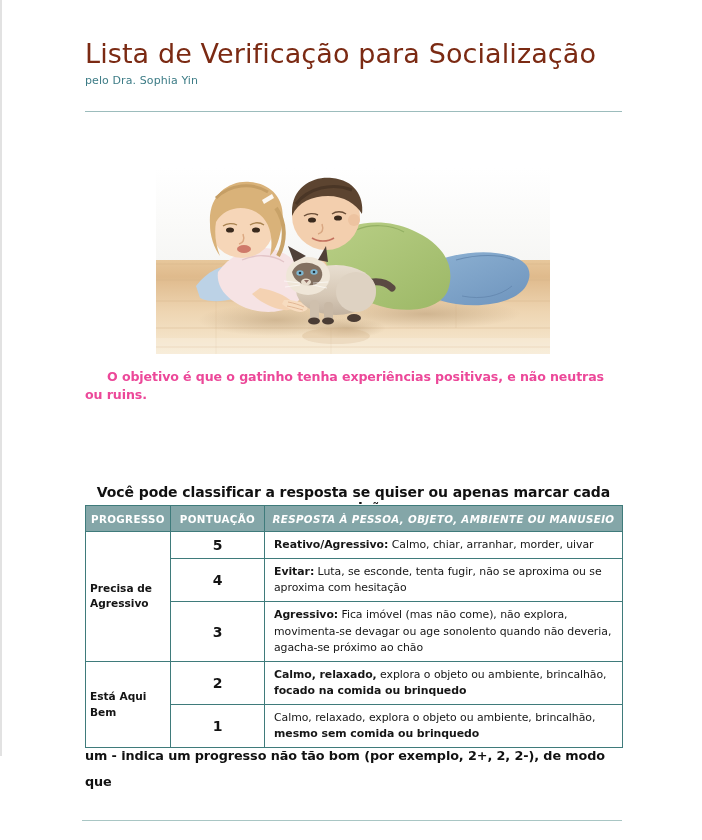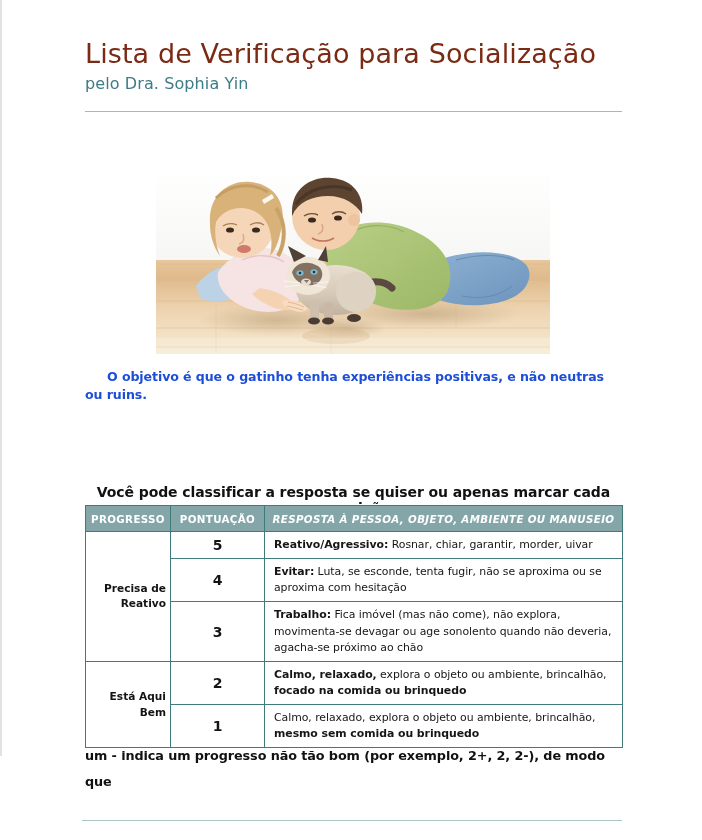--- a/index.html
+++ b/index.html
@@ -26,21 +26,21 @@
     font-family: "DejaVu Sans", sans-serif;
     font-size: 27px;
     font-weight: 400;
     color: #7b2a13;
     letter-spacing: 0.1px;
     line-height: 1.18;
     white-space: nowrap;
   }
   .doc-author {
     font-family: "DejaVu Sans", sans-serif;
-    font-size: 16px;
+    font-size: 11px;
     font-weight: 400;
     color: #3d7c86;
     margin-top: 4px;
     letter-spacing: 0.1px;
   }
   .rule-top {
     position: absolute;
     left: 83px; top: 111px;
     width: 537px; height: 0;
     border-top: 1.4px solid #9cbcbc;
@@ -67,21 +67,21 @@
     position: absolute;
     left: 83px; top: 368px;
     width: 537px;
     font-family: "DejaVu Sans", sans-serif;
     font-size: 12.6px;
     font-weight: bold;
     color: #111111;
     line-height: 1.43;
   }
   .intro .lead {
-    color: #1d4ed8;
+    color: #ec4899;
     display: block;
     text-indent: 22px;
     margin-bottom: 2px;
     letter-spacing: -0.1px;
   }
   .intro .body { display: block; letter-spacing: -0.15px; }
 
   
   .table-caption {
     position: absolute;
@@ -121,21 +121,21 @@
     height: 26px;
     padding: 0 4px;
     border-color: #3f7b7b;
   }
   table.grid thead th.h-desc { text-align: center; font-style: italic; }
   col.c1 { width: 85px; }
   col.c2 { width: 94px; }
   col.c3 { width: 358px; }
 
   td.prog {
-    text-align: right;
+    text-align: left;
     font-family: "DejaVu Sans", sans-serif;
     font-size: 10.6px;
     font-weight: bold;
     color: #141414;
     line-height: 1.45;
     padding: 2px 4px;
   }
   td.score {
     text-align: center;
     font-family: "DejaVu Sans", sans-serif;
@@ -346,32 +346,32 @@
         <tr>
           <th>PROGRESSO</th>
           <th>PONTUAÇÃO</th>
           <th class="h-desc">RESPOSTA À PESSOA, OBJETO, AMBIENTE OU MANUSEIO</th>
         </tr>
       </thead>
       <tbody>
         <tr>
           <td class="prog" rowspan="3">
             <span>Precisa de</span><br>
-            <span>Reativo</span>
+            <span>Agressivo</span>
           </td>
           <td class="score">5</td>
-          <td class="desc"><b>Reativo/Agressivo:</b><span> Rosnar, chiar, garantir, morder, uivar</span></td>
+          <td class="desc"><b>Reativo/Agressivo:</b><span> Calmo, chiar, arranhar, morder, uivar</span></td>
         </tr>
         <tr>
           <td class="score">4</td>
           <td class="desc"><b>Evitar:</b><span> Luta, se esconde, tenta fugir, não se aproxima ou se aproxima com hesitação</span></td>
         </tr>
         <tr>
           <td class="score">3</td>
-          <td class="desc"><b>Trabalho:</b><span> Fica imóvel (mas não come), não explora, movimenta-se devagar ou age sonolento quando não deveria, agacha-se próximo ao chão</span></td>
+          <td class="desc"><b>Agressivo:</b><span> Fica imóvel (mas não come), não explora, movimenta-se devagar ou age sonolento quando não deveria, agacha-se próximo ao chão</span></td>
         </tr>
         <tr>
           <td class="prog" rowspan="2">
             <span>Está Aqui</span><br>
             <span>Bem</span>
           </td>
           <td class="score">2</td>
           <td class="desc"><b>Calmo, relaxado,</b><span> explora o objeto ou ambiente, brincalhão, </span><b>focado na comida ou brinquedo</b></td>
         </tr>
         <tr>

